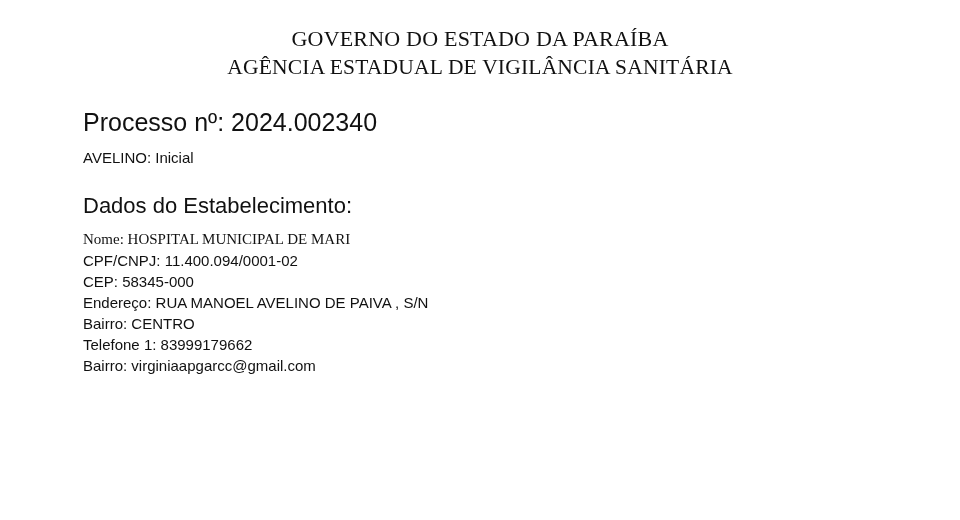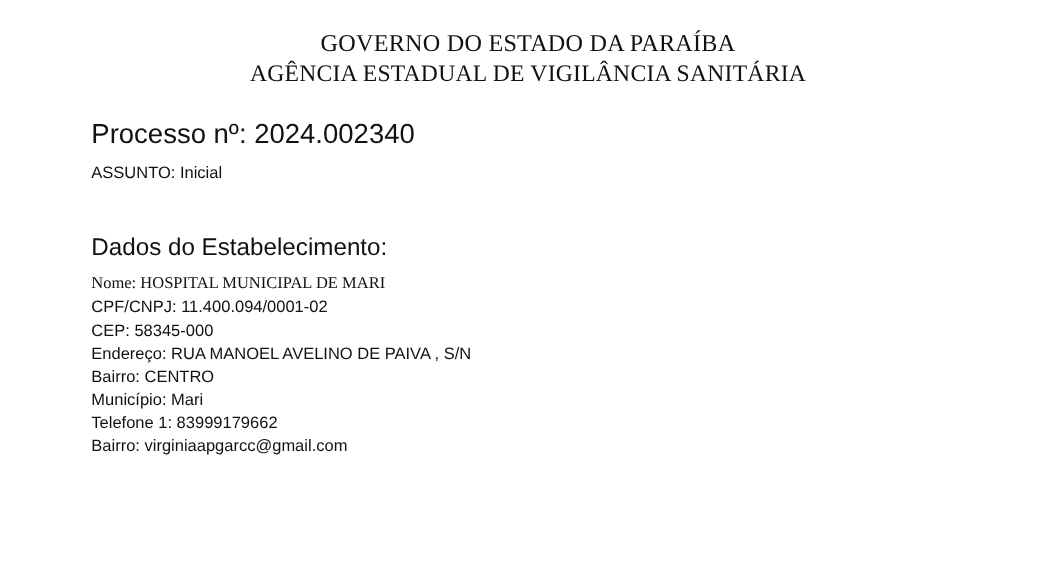--- a/index.html
+++ b/index.html
@@ -48,21 +48,21 @@
   .subject {
     font-size: 15px;
     color: #111111;
     margin-top: 11px;
     line-height: 19px;
   }
   .section-title {
     font-size: 22px;
     font-weight: 400;
     color: #111111;
-    margin-top: 44px;
+    margin-top: 25px;
     line-height: 27px;
   }
   .field {
     font-size: 15px;
     color: #111111;
     margin-top: 12px;
     line-height: 19px;
   }
   .field.first-field {
     margin-top: 11px;
@@ -77,27 +77,26 @@
 
 <div class="page">
 
   <div class="header">
     <div class="header-line">GOVERNO DO ESTADO DA PARAÍBA</div>
     <div class="header-line second">AGÊNCIA ESTADUAL DE VIGILÂNCIA SANITÁRIA</div>
   </div>
 
   <div class="body-block">
     <div class="process-title">Processo nº: 2024.002340</div>
-    <div class="subject">ASSUNTO: Inicial</div>
+    <div class="subject">AVELINO: Inicial</div>
 
     <div class="section-title">Dados do Estabelecimento:</div>
 
     <div class="field first-field">Nome: HOSPITAL MUNICIPAL DE MARI</div>
     <div class="field tight">CPF/CNPJ: 11.400.094/0001-02</div>
     <div class="field tight">CEP: 58345-000</div>
     <div class="field tight">Endereço: RUA MANOEL AVELINO DE PAIVA , S/N</div>
     <div class="field tight">Bairro: CENTRO</div>
-    <div class="field tight">Município: Mari</div>
     <div class="field tight">Telefone 1: 83999179662</div>
     <div class="field tight">Bairro: virginiaapgarcc@gmail.com</div>
   </div>
 
 </div>
 
 </body></html>

